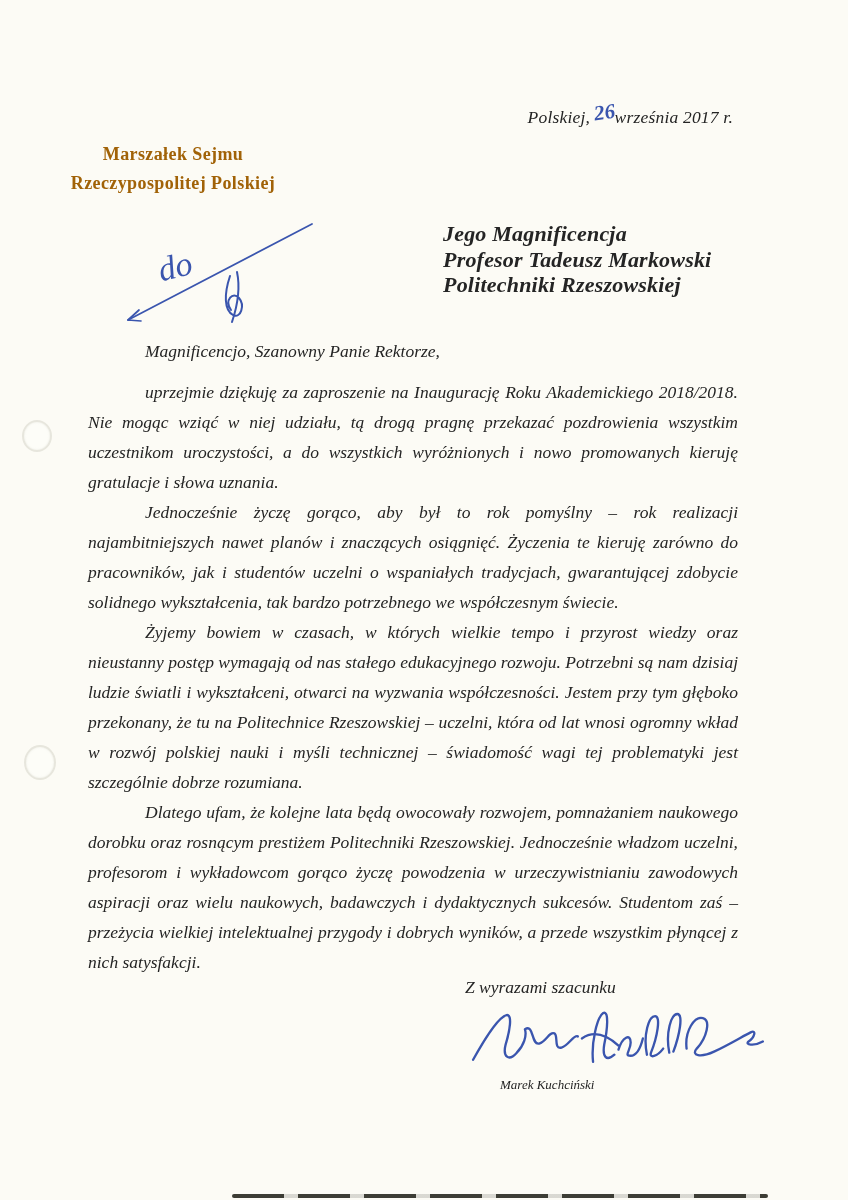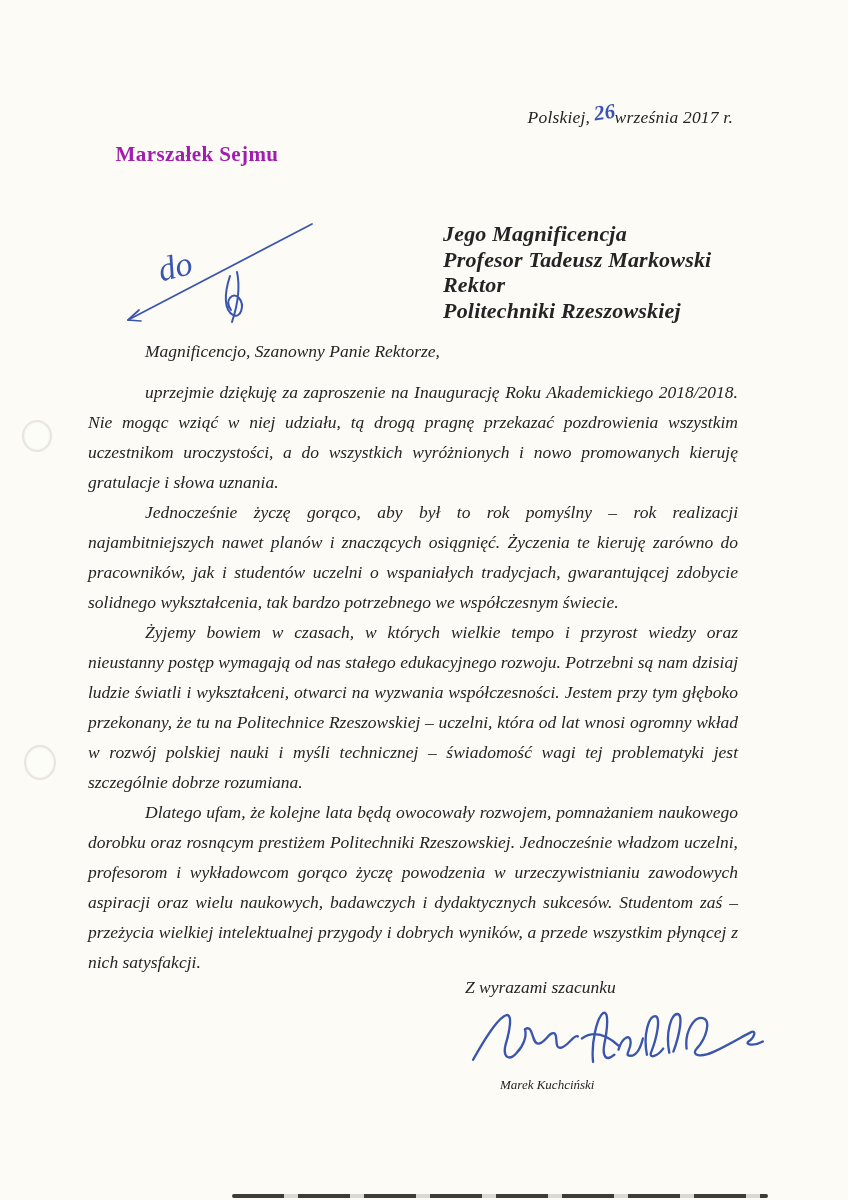--- a/index.html
+++ b/index.html
@@ -22,27 +22,27 @@
   .handwritten-day{
     display:inline-block;
     color:#3a55ae;
     font-size:21px;
     transform:translateY(-4px) rotate(-8deg);
     margin:0 -1px 0 4px;
     font-weight:bold;
   }
 
   .letterhead{
-    position:absolute;top:140px;left:72px;width:250px;
+    position:absolute;top:140px;left:48px;width:250px;
     text-align:center;
     font-weight:bold;
-    font-size:21px;
+    font-size:18px;
     line-height:29px;
     letter-spacing:.4px;
-    color:#a21caf;
+    color:#a16207;
   }
 
   .annotation{position:absolute;left:112px;top:218px;width:206px;height:116px;}
   .annotation svg{position:absolute;inset:0;overflow:visible;}
 
   .recipient{
     position:absolute;left:443px;top:221px;
     font-weight:bold;font-style:italic;
     font-size:22px;line-height:25.5px;
     letter-spacing:.2px;
@@ -94,37 +94,37 @@
 <body>
 
 <div class="page">
 
   <div class="dateline">
     <span>Polskiej,</span><span class="handwritten-day">26</span><span>września 2017 r.</span>
   </div>
 
   <div class="letterhead">
     <div>Marszałek Sejmu</div>
+    <div>Rzeczypospolitej Polskiej</div>
   </div>
 
   <div class="annotation">
     <svg viewBox="0 0 206 116">
       <g fill="none" stroke="#3a55ae" stroke-width="1.7" stroke-linecap="round">
         <path d="M200 6 L16 102"></path>
         <path d="M16 102 L27 92 M16 102 L29 103"></path>
         <path d="M118 58 C112 76 112 92 121 97 C129 101 133 87 127 80 C121 73 112 82 119 92 M125 54 C128 68 126 86 120 104" stroke-width="2"></path>
       </g>
       <text x="46" y="58" transform="rotate(-14 70 48)" font-size="34" font-style="italic" fill="#3a55ae" font-family="Liberation Serif, DejaVu Serif, serif">do</text>
     </svg>
   </div>
 
   <div class="recipient">
     <div>Jego Magnificencja</div>
     <div>Profesor Tadeusz Markowski</div>
-    <div>Rektor</div>
     <div>Politechniki Rzeszowskiej</div>
   </div>
 
   <div class="salutation">Magnificencjo, Szanowny Panie Rektorze,</div>
 
   <div class="body-text">
     <p>uprzejmie dziękuję za zaproszenie na Inaugurację Roku Akademickiego 2018/2018. Nie mogąc wziąć w niej udziału, tą drogą pragnę przekazać pozdrowienia wszystkim uczestnikom uroczystości, a do wszystkich wyróżnionych i nowo promowanych kieruję gratulacje i słowa uznania.</p>
     <p>Jednocześnie życzę gorąco, aby był to rok pomyślny – rok realizacji najambitniejszych nawet planów i znaczących osiągnięć. Życzenia te kieruję zarówno do pracowników, jak i studentów uczelni o wspaniałych tradycjach, gwarantującej zdobycie solidnego wykształcenia, tak bardzo potrzebnego we współczesnym świecie.</p>
     <p>Żyjemy bowiem w czasach, w których wielkie tempo i przyrost wiedzy oraz nieustanny postęp wymagają od nas stałego edukacyjnego rozwoju. Potrzebni są nam dzisiaj ludzie światli i wykształceni, otwarci na wyzwania współczesności. Jestem przy tym głęboko przekonany, że tu na Politechnice Rzeszowskiej – uczelni, która od lat wnosi ogromny wkład w rozwój polskiej nauki i myśli technicznej – świadomość wagi tej problematyki jest szczególnie dobrze rozumiana.</p>
     <p>Dlatego ufam, że kolejne lata będą owocowały rozwojem, pomnażaniem naukowego dorobku oraz rosnącym prestiżem Politechniki Rzeszowskiej. Jednocześnie władzom uczelni, profesorom i wykładowcom gorąco życzę powodzenia w urzeczywistnianiu zawodowych aspiracji oraz wielu naukowych, badawczych i dydaktycznych sukcesów. Studentom zaś – przeżycia wielkiej intelektualnej przygody i dobrych wyników, a przede wszystkim płynącej z nich satysfakcji.</p>

